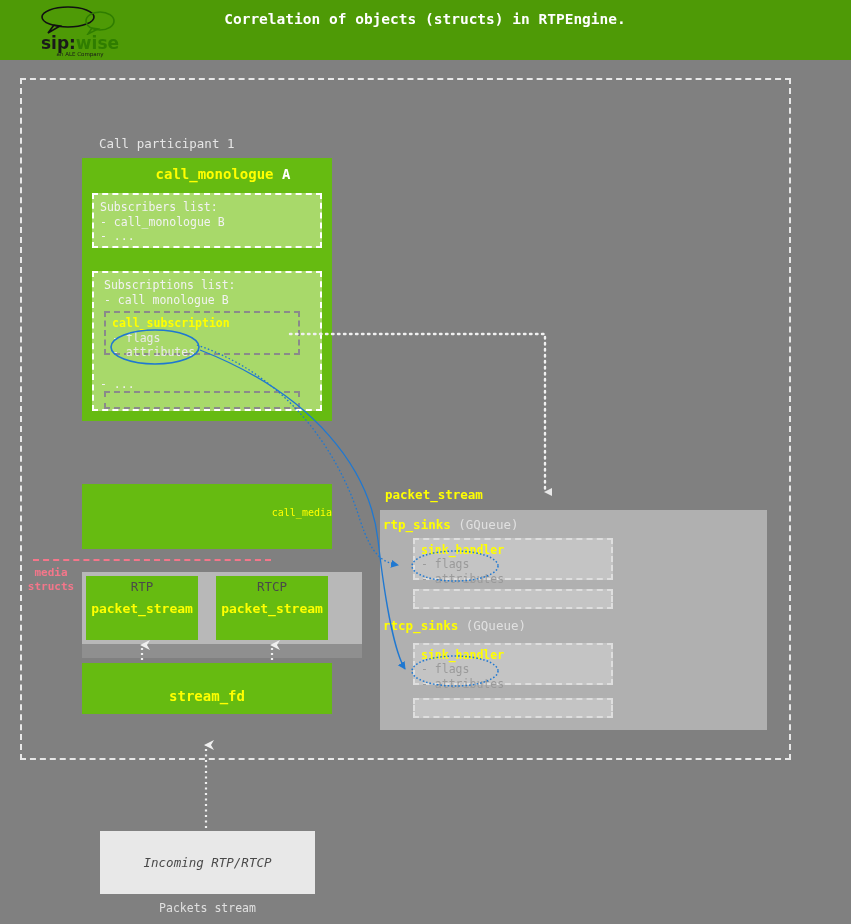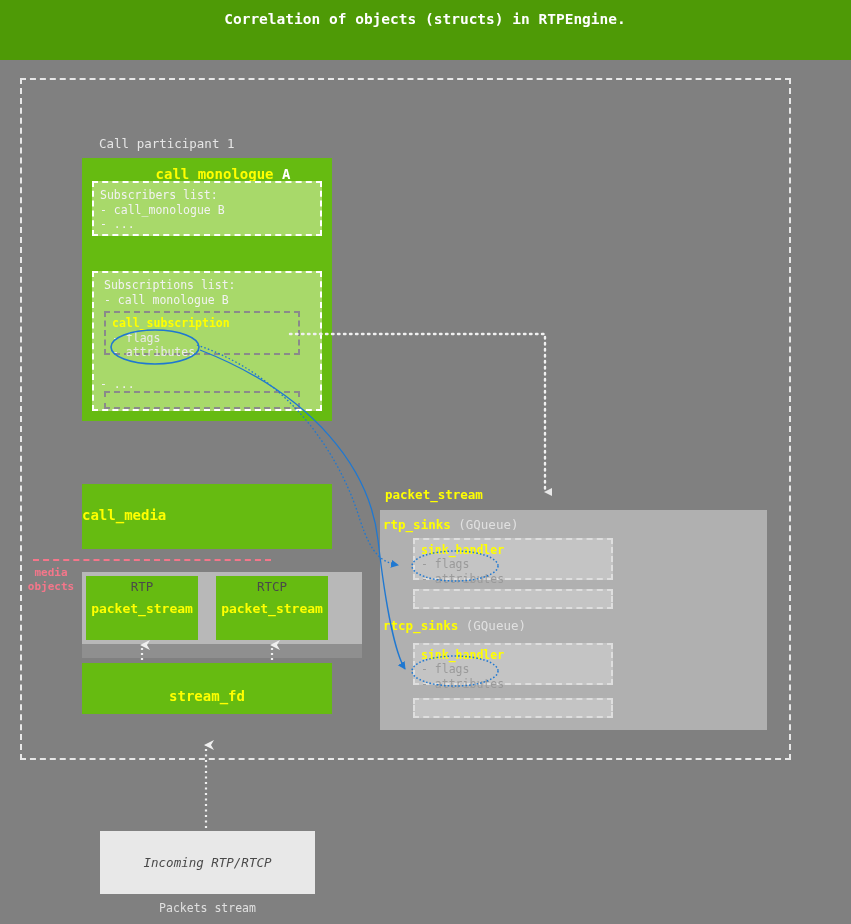--- a/index.html
+++ b/index.html
@@ -50,39 +50,39 @@
     font-size:14px;font-weight:bold;color:#ffff00;
   }
   .title-mono .suffix{color:#ffffff;}
 
   .inner-dash{
     position:absolute;background:#a8d96a;
     border:2px dashed #ffffff;box-sizing:border-box;
     color:#f2f2f2;font-size:11.5px;line-height:14.5px;
     padding:5px 6px 4px 6px;
   }
-  .subs-list{left:92px;top:181px;width:230px;height:55px;}
+  .subs-list{left:92px;top:193px;width:230px;height:55px;}
   .subscr-list{left:92px;top:271px;width:230px;height:140px;padding-left:10px;}
 
   .sub-inner{
     position:absolute;left:10px;top:38px;width:196px;height:44px;
     border:2px dashed #8a8a8a;box-sizing:border-box;
     padding:3px 6px;
   }
   .sub-inner .hd{color:#ffff00;font-weight:bold;font-size:11.5px;}
   .sub-inner .ln{color:#e9e9e9;font-size:11.5px;line-height:14.5px;}
   .sub-inner2{
     position:absolute;left:10px;top:118px;width:196px;height:18px;
     border:2px dashed #8a8a8a;box-sizing:border-box;
   }
   .dots-line{position:absolute;left:6px;top:104px;color:#f0f0f0;font-size:11.5px;}
 
   .call-media{left:82px;top:484px;width:250px;height:65px;}
-  .cm-txt{position:absolute;left:0;top:23px;width:100%;text-align:left;
-    font-size:14px;font-weight:bold;color:#ffff00;}
+  .cm-txt{position:absolute;left:0;top:23px;width:100%;text-align:right;
+    font-size:10px;font-weight:normal;color:#ffff00;}
 
   .media-band{
     position:absolute;left:82px;top:572px;width:280px;height:72px;
     background:#b8b8b8;
   }
   .stream-band{
     position:absolute;left:82px;top:644px;width:280px;height:14px;
     background:#8f8f8f;
   }
   .pink-dash{
@@ -137,20 +137,30 @@
     color:#e0e0e0;font-size:11.5px;
   }
 
   svg.ov{position:absolute;left:0;top:0;width:851px;height:924px;
     pointer-events:none;}
 </style>
 </head>
 <body>
 
 <div class="hdr">
+  <div class="logo">
+    <svg width="100" height="30" viewBox="0 0 100 30">
+      <ellipse cx="38" cy="12" rx="26" ry="10" fill="none" stroke="#111" stroke-width="1.6"></ellipse>
+      <path d="M24 20 L18 28 L30 21 Z" fill="none" stroke="#111" stroke-width="1.6"></path>
+      <ellipse cx="70" cy="16" rx="14" ry="9" fill="none" stroke="#2f7d00" stroke-width="1.6"></ellipse>
+      <path d="M62 23 L58 29 L68 24 Z" fill="none" stroke="#2f7d00" stroke-width="1.6"></path>
+    </svg>
+    <div class="logo-txt"><span>sip:</span><span class="w">wise</span></div>
+    <div class="logo-sub">an ALE Company</div>
+  </div>
   <div class="hdr-title">
     <div>Correlation of objects (structs) in RTPEngine.</div>
   </div>
 </div>
 
 <div class="outer-dash"></div>
 
 <div class="lbl-participant">Call participant 1</div>
 
 <div class="box-green monologue">
@@ -182,21 +192,21 @@
 
 <div class="box-green call-media">
   <div class="cm-txt">call_media</div>
 </div>
 
 <div class="media-band"></div>
 <div class="stream-band"></div>
 <div class="pink-dash"></div>
 <div class="lbl-media">
   <div>media</div>
-  <div>objects</div>
+  <div>structs</div>
 </div>
 
 <div class="box-green rtp-box">
   <div class="ps-kind">RTP</div>
   <div class="ps-name">packet_stream</div>
 </div>
 <div class="box-green rtcp-box">
   <div class="ps-kind">RTCP</div>
   <div class="ps-name">packet_stream</div>
 </div>

